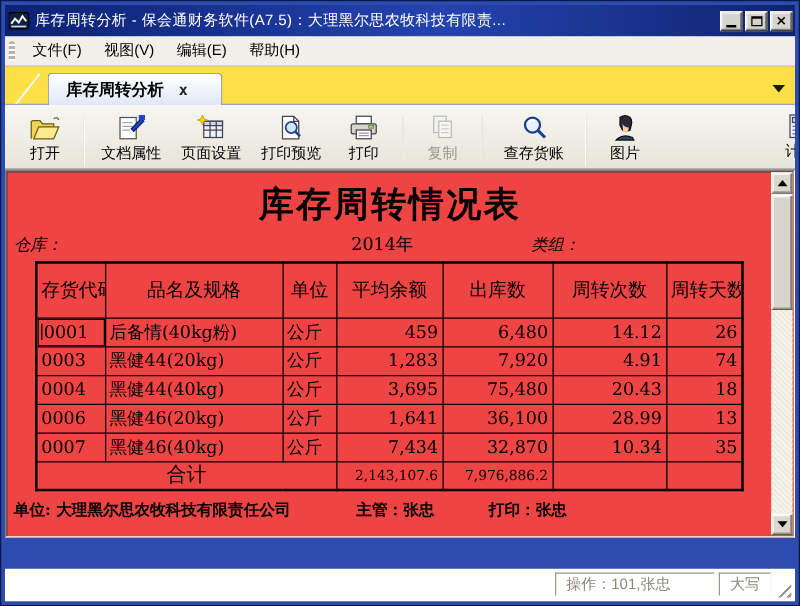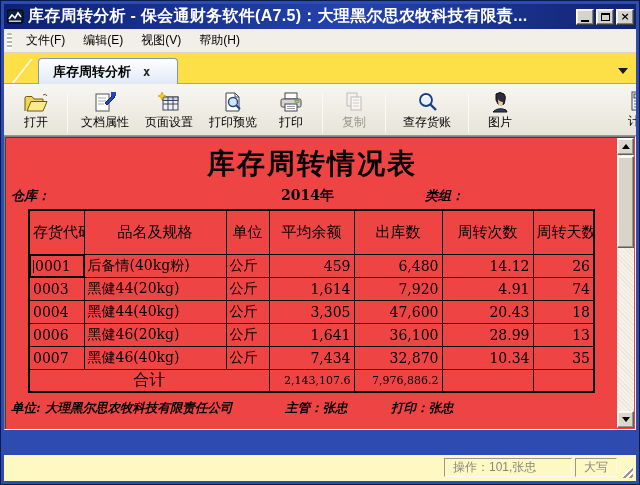--- a/index.html
+++ b/index.html
@@ -7,21 +7,21 @@
   body { font-family:"Liberation Sans","DejaVu Sans",sans-serif; font-size:12px; }
 
   .window { width:640px; height:485px; background:#2e4cb0; padding:3px;
             display:flex; flex-direction:column; border:1px solid #08194a; }
 
   
   .titlebar { height:25px; flex:0 0 25px; display:flex; align-items:center;
               background:linear-gradient(90deg,#0d2173 0%, #2443ae 55%, #10236f 100%);
               padding:0 2px 0 3px; }
   .app-icon { width:17px; height:16px; margin-right:4px; flex:0 0 auto; }
-  .title-text { color:#fff; font-weight:bold; font-size:16px; white-space:nowrap;
+  .title-text { color:#fff; font-weight:normal; font-size:12px; white-space:nowrap;
                 overflow:hidden; text-overflow:ellipsis; flex:1 1 auto; letter-spacing:.3px; }
   .win-controls { display:flex; gap:2px; flex:0 0 auto; margin-left:4px; }
   .wbtn { width:18px; height:16px; background:#d6d3ce; border:1px solid;
           border-color:#ffffff #404040 #404040 #ffffff;
           box-shadow:inset -1px -1px 0 #808080, inset 1px 1px 0 #f4f3f1;
           display:flex; align-items:center; justify-content:center; cursor:default; padding:0; }
   .glyph-min { width:8px; height:2px; background:#000; margin-top:8px; }
   .glyph-max { width:9px; height:8px; border:1px solid #000; border-top:2px solid #000; }
   .glyph-close { font:bold 11px "DejaVu Sans",sans-serif; line-height:1; }
 
@@ -62,21 +62,21 @@
   .tbtn.cut { position:absolute; right:-30px; top:2px; }
 
   
   .content { flex:1 1 auto; position:relative; background:#ef4444;
              border:1px solid; border-color:#808080 #fff #fff #808080;
              box-shadow:inset 1px 1px 0 #404040; }
   .page { position:absolute; left:4px; top:2px; right:20px; bottom:2px; overflow:hidden;
           font-family:"DejaVu Serif","Liberation Serif",serif; color:#000; }
   .report-title { text-align:center; font-size:28px; font-weight:bold; margin:6px 0 4px;
                   letter-spacing:2px; }
-  .meta { position:relative; height:22px; font-size:13px;font-weight:bold; }
+  .meta { position:relative; height:22px; font-size:13px; }
   .meta-warehouse { position:absolute; left:2px; font-style:italic; }
   .meta-year { position:absolute; left:272px; font-size:14px; }
   .meta-group { position:absolute; left:416px; font-style:italic; }
 
   table.report { border-collapse:collapse; border:2px solid #000; margin-left:19px;
                  table-layout:fixed; width:565px; font-size:14px; }
   table.report th, table.report td { border:1px solid #000; padding:0 3px; overflow:hidden;
                                      white-space:nowrap; }
   table.report th { font-weight:normal; height:44px; font-size:15px; text-align:center; }
   th.small-h { font-size:10px; }
@@ -84,21 +84,21 @@
   td.num { text-align:right; padding-right:5px; }
   td.code { text-align:left; padding-left:4px; }
   td.focused { box-shadow:inset 0 0 0 1px #000; }
   .caret { display:inline-block; width:1px; height:13px; background:#000;
            vertical-align:-2px; margin-right:1px; }
   tr.total td { height:19px; }
   td.total-label { text-align:center; font-size:16px; }
   td.total-num { text-align:right; font-size:11px; padding-right:4px; }
 
   .report-footer { position:relative; height:20px; margin-top:7px; font-size:12.5px;
-                   font-style:italic; font-weight:bold; }
+                   font-weight:bold; }
   .rf-unit { position:absolute; left:2px; }
   .rf-manager { position:absolute; left:276px; }
   .rf-printer { position:absolute; left:382px; }
 
   
   .vscroll { position:absolute; top:1px; right:1px; bottom:1px; width:17px;
              background:#f4f2e9;
              background-image:repeating-linear-gradient(45deg,#e9e6da 0 1px, transparent 1px 3px); }
   .sb-btn { position:absolute; left:0; width:17px; height:17px; background:#dbd8cc;
             border:1px solid; border-color:#fff #606060 #606060 #fff;
@@ -107,21 +107,21 @@
   .sb-up { top:0; } .sb-down { bottom:0; }
   .tri-up { width:0; height:0; border-left:4px solid transparent; border-right:4px solid transparent;
             border-bottom:5px solid #000; }
   .tri-down { width:0; height:0; border-left:4px solid transparent; border-right:4px solid transparent;
               border-top:5px solid #000; }
   .sb-thumb { position:absolute; left:0; top:18px; width:17px; height:92px; background:#d8d5c8;
               border:1px solid; border-color:#fff #606060 #606060 #fff;
               box-shadow:inset -1px -1px 0 #9a9789, inset 1px 1px 0 #f6f5f0; }
 
   
-  .statusbar { height:26px; flex:0 0 26px; background:#fef9c3; display:flex; align-items:center;
+  .statusbar { height:26px; flex:0 0 26px; background:#ffffff; display:flex; align-items:center;
                justify-content:flex-end; gap:3px; padding:2px 3px 3px 3px;margin-top:25px; }
   .spanel { border:1px solid; border-color:#9b988b #fbfaf6 #fbfaf6 #9b988b; color:#8a877b;
             font-size:12px; padding:2px 8px; height:19px; display:flex; align-items:center; }
   .spanel.op { width:128px; }
   .grip-resize { width:13px; height:13px; align-self:flex-end;
      background:
        linear-gradient(135deg, transparent 0 50%, #fff 50% 58%, #9b988b 58% 70%, transparent 70% 76%,
                        #fff 76% 84%, #9b988b 84% 95%, transparent 95%); }
 </style>
 </head>
@@ -145,22 +145,22 @@
         </button>
       <button class="wbtn">
           <span class="glyph-close">×</span>
         </button>
     </span>
   </div>
 
   <div class="menubar">
     <span class="menu-grip"></span>
     <span class="menu-item">文件(F)</span>
+    <span class="menu-item">视图(V)</span>
     <span class="menu-item">编辑(E)</span>
-    <span class="menu-item">视图(V)</span>
     <span class="menu-item">帮助(H)</span>
   </div>
 
   <div class="tabstrip">
     <span class="tab-slant"></span>
     <div class="tab">
       <span class="tab-label">库存周转分析</span>
       <span class="tab-close">x</span>
     </div>
     <span class="tab-overflow"></span>
@@ -322,31 +322,31 @@
             <td>公斤</td>
             <td class="num">459</td>
             <td class="num">6,480</td>
             <td class="num">14.12</td>
             <td class="num">26</td>
           </tr>
           <tr>
             <td class="code">0003</td>
             <td>黑健44(20kg)</td>
             <td>公斤</td>
-            <td class="num">1,614</td>
+            <td class="num">1,283</td>
             <td class="num">7,920</td>
             <td class="num">4.91</td>
             <td class="num">74</td>
           </tr>
           <tr>
             <td class="code">0004</td>
             <td>黑健44(40kg)</td>
             <td>公斤</td>
-            <td class="num">3,305</td>
-            <td class="num">47,600</td>
+            <td class="num">3,695</td>
+            <td class="num">75,480</td>
             <td class="num">20.43</td>
             <td class="num">18</td>
           </tr>
           <tr>
             <td class="code">0006</td>
             <td>黑健46(20kg)</td>
             <td>公斤</td>
             <td class="num">1,641</td>
             <td class="num">36,100</td>
             <td class="num">28.99</td>

